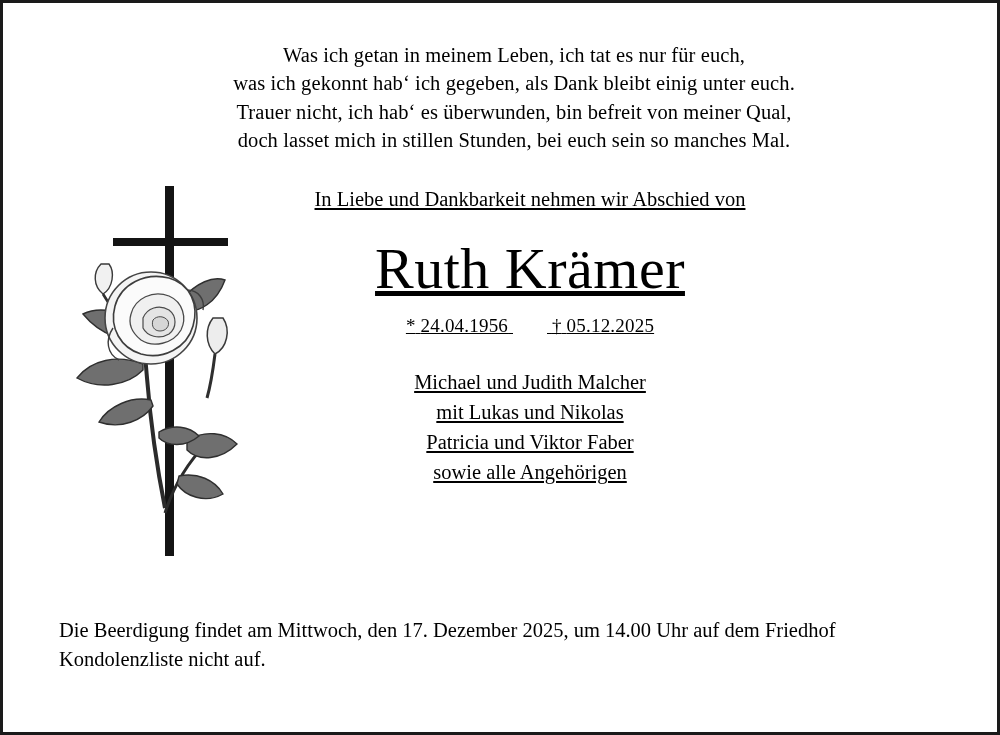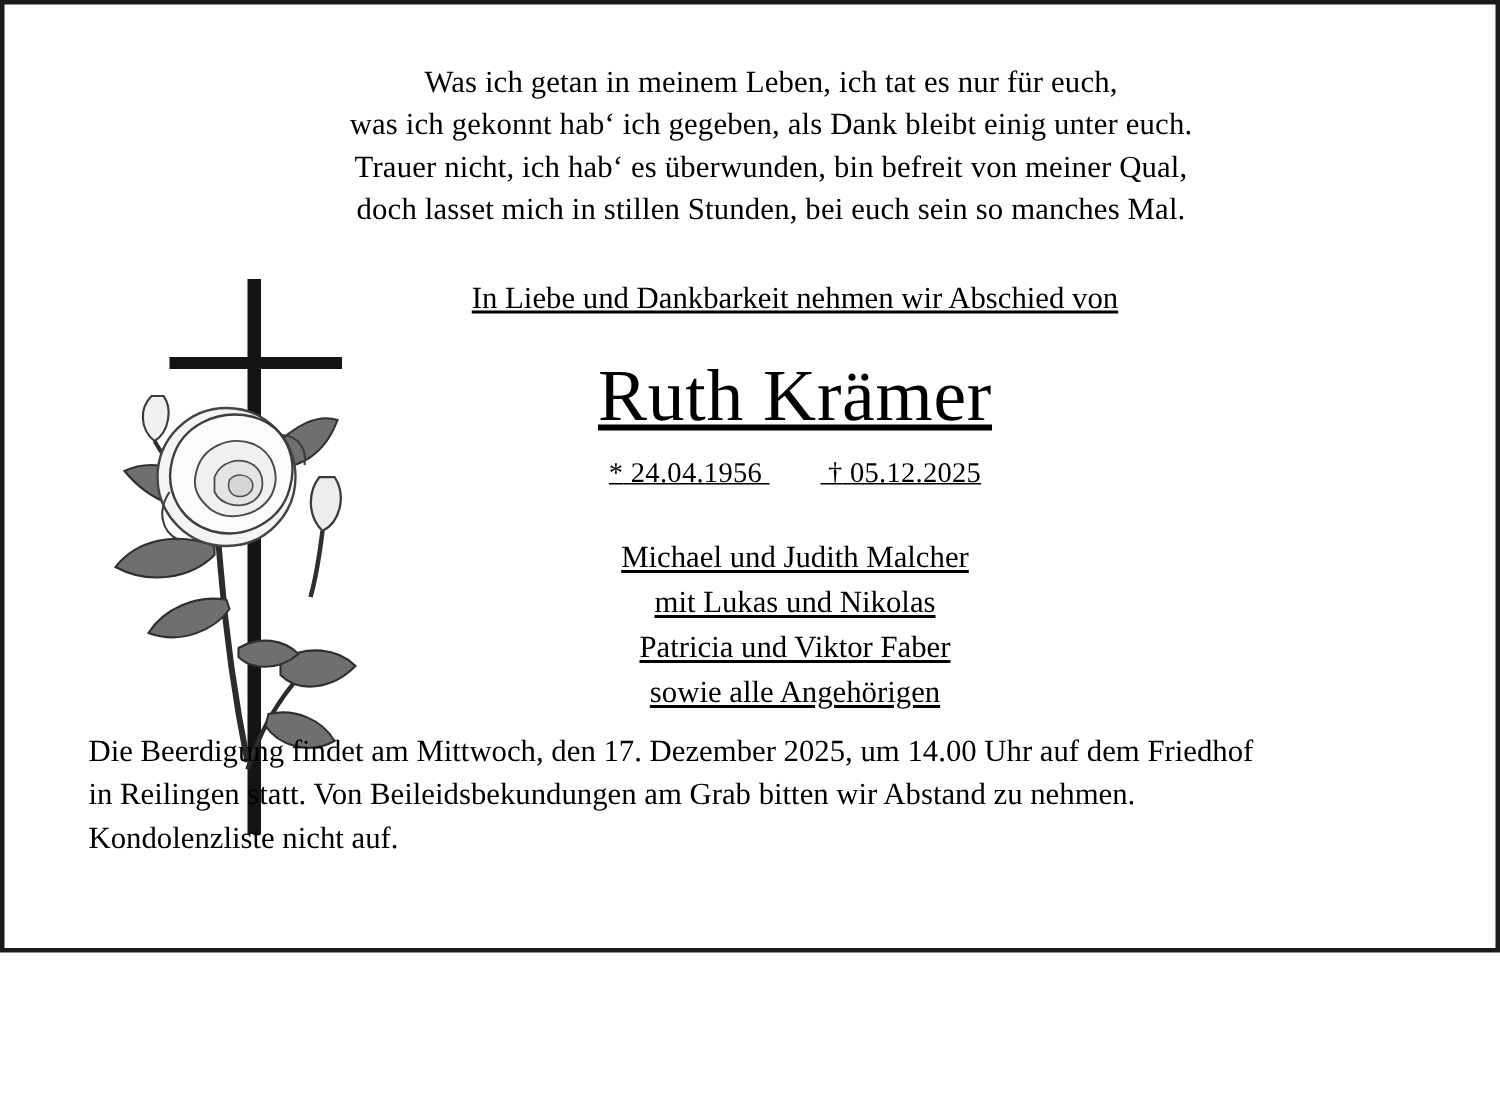--- a/index.html
+++ b/index.html
@@ -10,21 +10,21 @@
   body {
     width: 1000px;
     height: 735px;
     font-family: "Liberation Serif", serif;
     color: #000000;
     overflow: hidden;
   }
   .card {
     position: relative;
     width: 1000px;
-    height: 635px;
+    height: 735px;
     box-sizing: border-box;
     border: 3px solid #1a1a1a;
     background: #ffffff;
   }
   .inner {
     position: absolute;
     left: 0; top: 0; right: 0; bottom: 0;
     padding: 26px 34px 20px 34px;
     box-sizing: border-box;
   }
@@ -50,21 +50,21 @@
 
   .intro {
     text-align: center;
     font-size: 20.5px;
     padding-left: 60px;
     margin-top: 6px;
   }
 
   .name {
     text-align: center;
-    font-size: 49px;
+    font-size: 58px;
     line-height: 1.1;
     margin-top: 26px;
     padding-left: 60px;
     letter-spacing: 0.5px;
   }
 
   .dates {
     text-align: center;
     font-size: 19px;
     margin-top: 14px;
@@ -182,18 +182,17 @@
         <div>Michael und Judith Malcher</div>
         <div>mit Lukas und Nikolas</div>
         <div>Patricia und Viktor Faber</div>
         <div>sowie alle Angehörigen</div>
       </div>
 
     </div>
 
     <div class="footer">
       <div>Die Beerdigung findet am Mittwoch, den 17. Dezember 2025, um 14.00 Uhr auf dem Friedhof</div>
-      <div>in Reilingen statt. Von Beileidsbekundungen am Grab bitten wir Abstand zu nehmen.</div>
       <div>Kondolenzliste nicht auf.</div>
     </div>
 
   </div>
 </div>
 
 </body></html>

